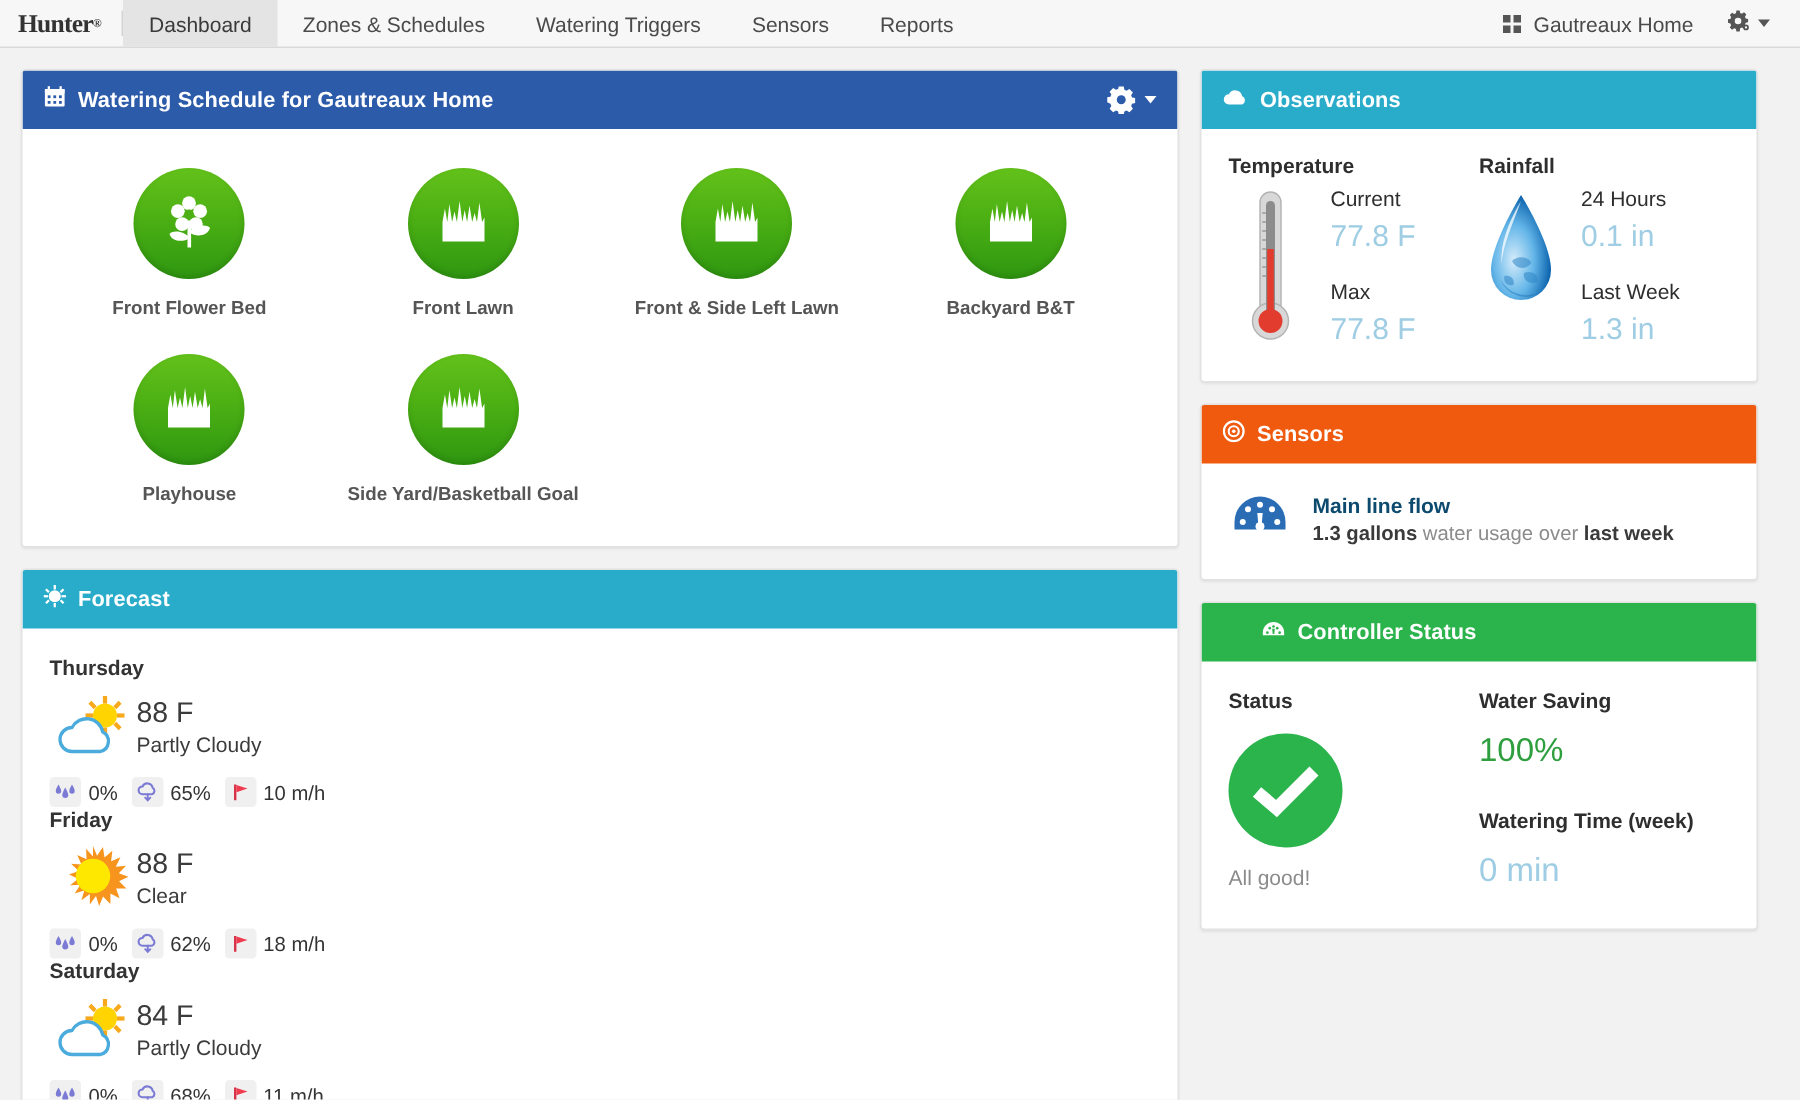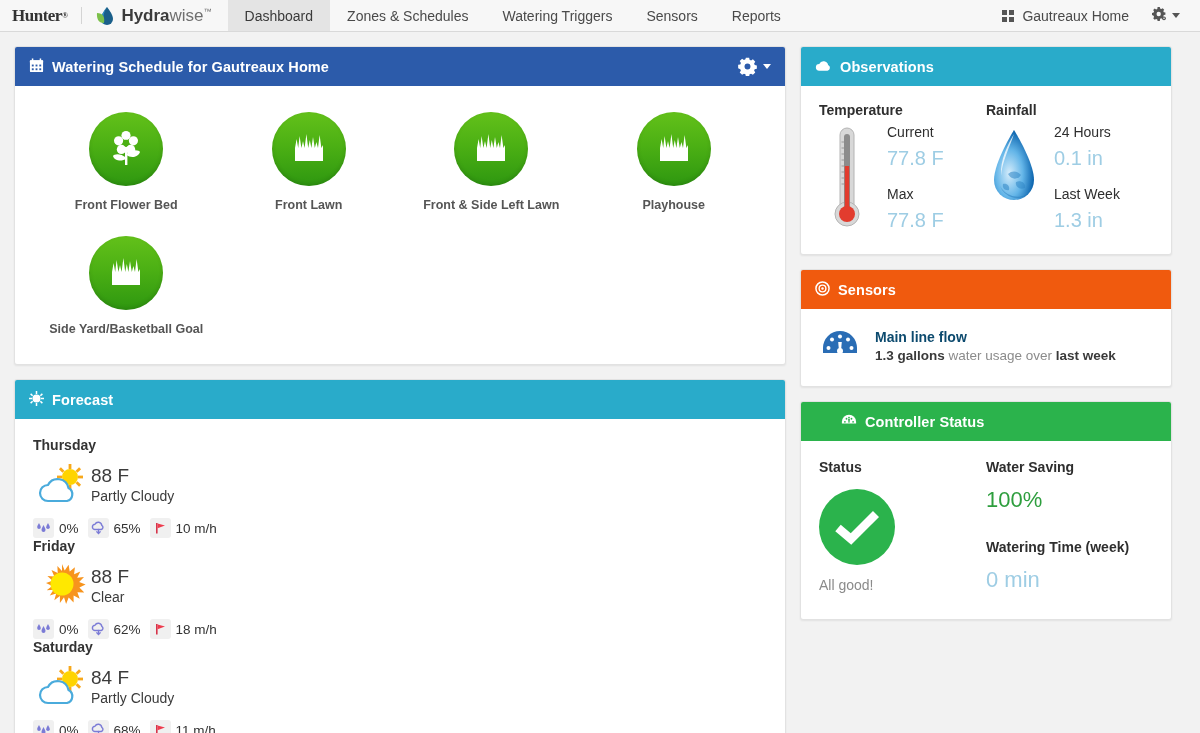--- a/index.html
+++ b/index.html
@@ -161,30 +161,20 @@
 
 <div class="topnav">
 
   <div class="brand-hunter">
     <span>Hunter</span>
       <span class="tm">®</span>
   </div>
 
   <div class="nav-divider"></div>
 
-  <div class="brand-hydrawise">
-    <span>
-      <svg class="drop-logo" width="22" height="22" viewBox="0 0 22 22">
-        <path d="M13 2 C13 2, 7 9, 7 14 a6 6 0 0 0 12 0 C19 9, 13 2, 13 2 Z" fill="#1a5f8a"></path>
-        <path d="M13 2 C13 2, 7 9, 7 14 a6 6 0 0 0 3 5.2 C8.5 14, 9.5 7, 13 2 Z" fill="#2f8fc4"></path>
-        <path d="M3 8 C9 8, 11 12, 10 18 C4 18, 2.5 13, 3 8 Z" fill="#7cc04a"></path>
-      </svg>
-    </span>
-    <span><span class="bold">Hydra</span><span class="light">wise</span><span class="tm2">™</span></span>
-  </div>
 
   <div class="nav-tabs">
     <div class="nav-tab active">Dashboard</div>
     <div class="nav-tab">Zones &amp; Schedules</div>
     <div class="nav-tab">Watering Triggers</div>
     <div class="nav-tab">Sensors</div>
     <div class="nav-tab">Reports</div>
   </div>
 
   <div class="nav-right">
@@ -283,20 +273,30 @@
           <div class="zone-circle">
             <span>
               <svg width="42" height="42" viewBox="0 0 42 42">
                 <path fill="#fff" d="M7 34 L7 21 L8.6 12 L10.2 21 L11.6 9 L13.4 21 L15 14 L16.6 21 L18.4 7 L20.2 21 L21.8 13 L23.4 21 L25 10 L26.8 21 L28.4 15 L30 21 L31.6 8 L33.4 21 L35 18 L35 34 Z"></path>
               </svg>
             </span>
           </div>
           <div class="zone-label">Front &amp; Side Left Lawn</div>
         </div>
 
+        <div class="zone">
+          <div class="zone-circle">
+            <span>
+              <svg width="42" height="42" viewBox="0 0 42 42">
+                <path fill="#fff" d="M7 34 L7 21 L8.6 12 L10.2 21 L11.6 9 L13.4 21 L15 14 L16.6 21 L18.4 7 L20.2 21 L21.8 13 L23.4 21 L25 10 L26.8 21 L28.4 15 L30 21 L31.6 8 L33.4 21 L35 18 L35 34 Z"></path>
+              </svg>
+            </span>
+          </div>
+          <div class="zone-label">Backyard B&amp;T</div>
+        </div>
 
         <div class="zone">
           <div class="zone-circle">
             <span>
               <svg width="42" height="42" viewBox="0 0 42 42">
                 <path fill="#fff" d="M7 34 L7 21 L8.6 12 L10.2 21 L11.6 9 L13.4 21 L15 14 L16.6 21 L18.4 7 L20.2 21 L21.8 13 L23.4 21 L25 10 L26.8 21 L28.4 15 L30 21 L31.6 8 L33.4 21 L35 18 L35 34 Z"></path>
               </svg>
             </span>
           </div>
           <div class="zone-label">Playhouse</div>

